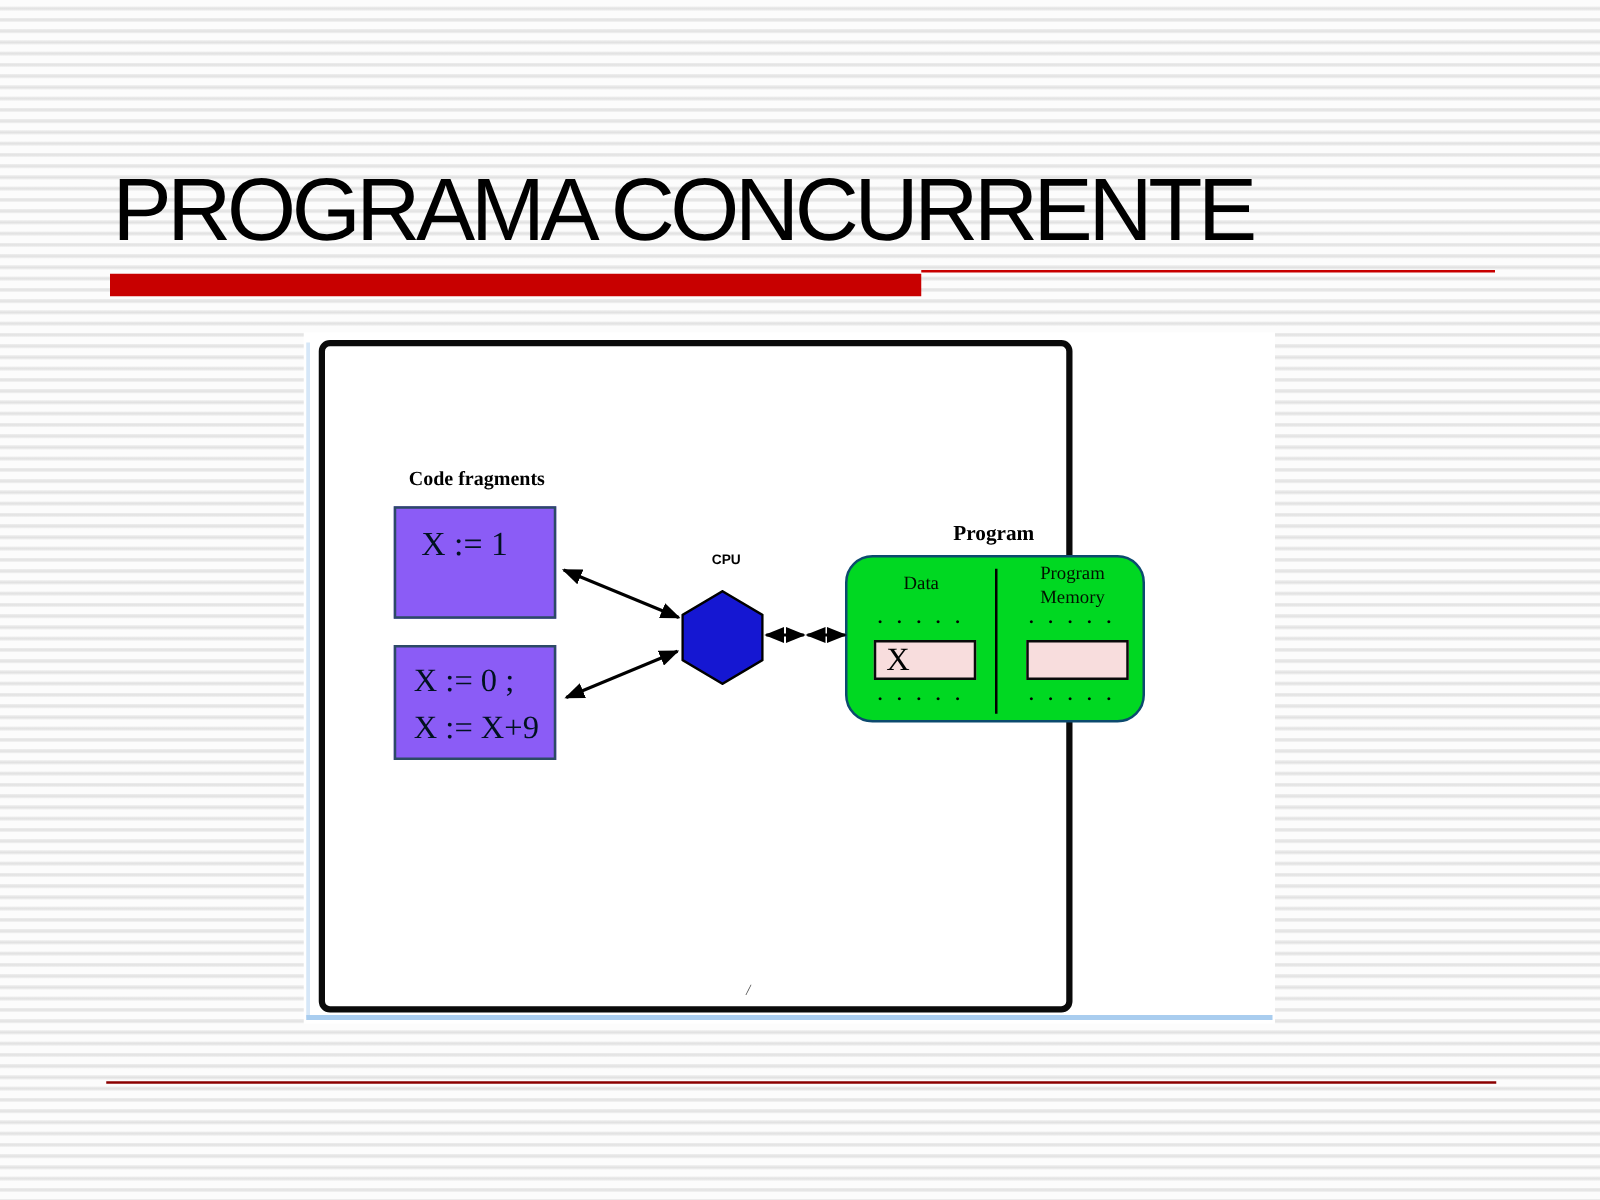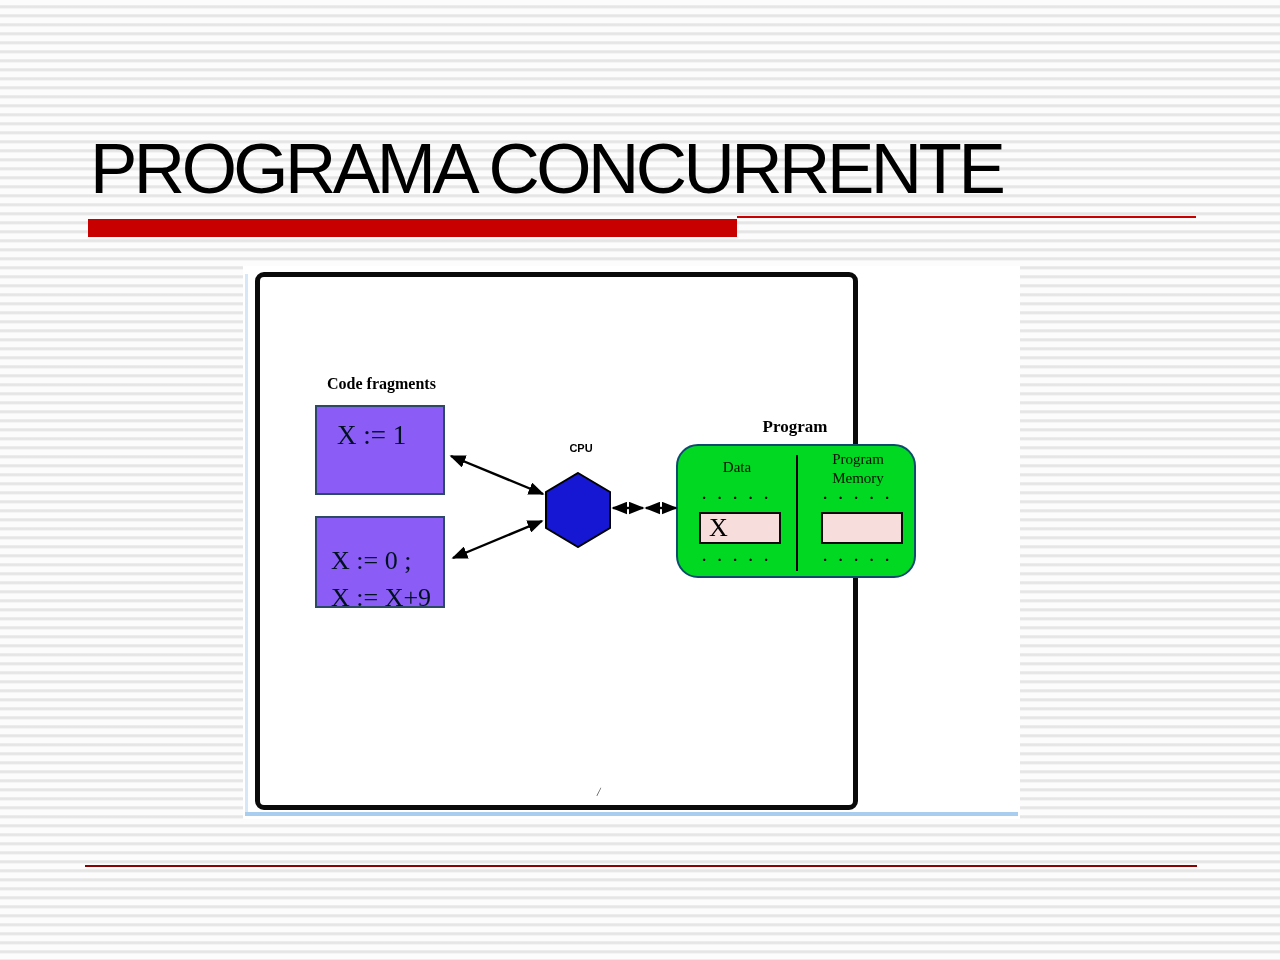--- a/index.html
+++ b/index.html
@@ -44,21 +44,21 @@
     left:72px; top:103px; font-weight:bold; font-size:16px; white-space:nowrap; color:#000;
   }
   .code-box{
     width:130px; background:#8b5cf6; border:2px solid #2c4a66; box-sizing:border-box;
     color:#00121f;
   }
   #code-box-1{ left:60px; top:133px; height:90px; }
   #code-box-1 .code-line{ padding:13px 0 0 20px; font-size:27px; }
   #code-box-2{ left:60px; top:244px; height:92px; }
   #code-box-2 .code-line{ padding-left:14px; font-size:26px; line-height:37px; }
-  #code-box-2 .code-line:first-child{ padding-top:24px; }
+  #code-box-2 .code-line:first-child{ padding-top:8px; }
 
   #cpu-label{ left:281px; top:170px; width:90px; text-align:center;
     font-weight:bold; font-size:11px; color:#000; }
   #cpu-hexagon{ left:290px; top:200px; }
 
   #memory-label{ left:490px; top:145px; width:100px; text-align:center;
     font-weight:bold; font-size:17px; color:#000; }
 
   #memory-box{
     left:421px; top:172px; width:240px; height:134px;

